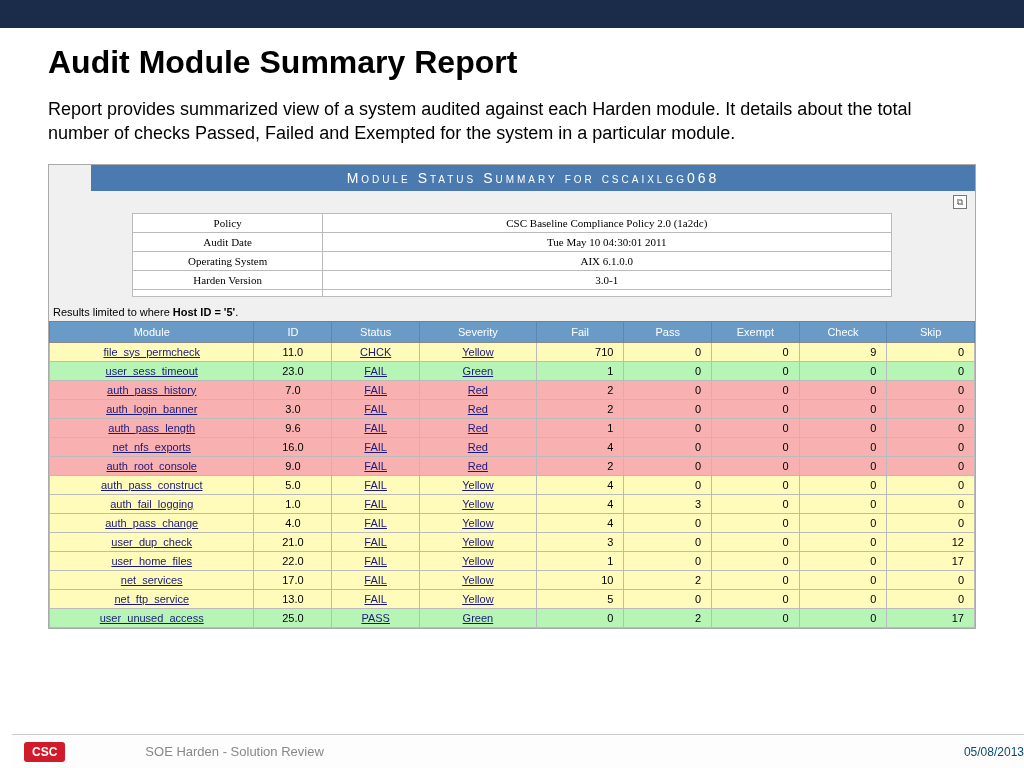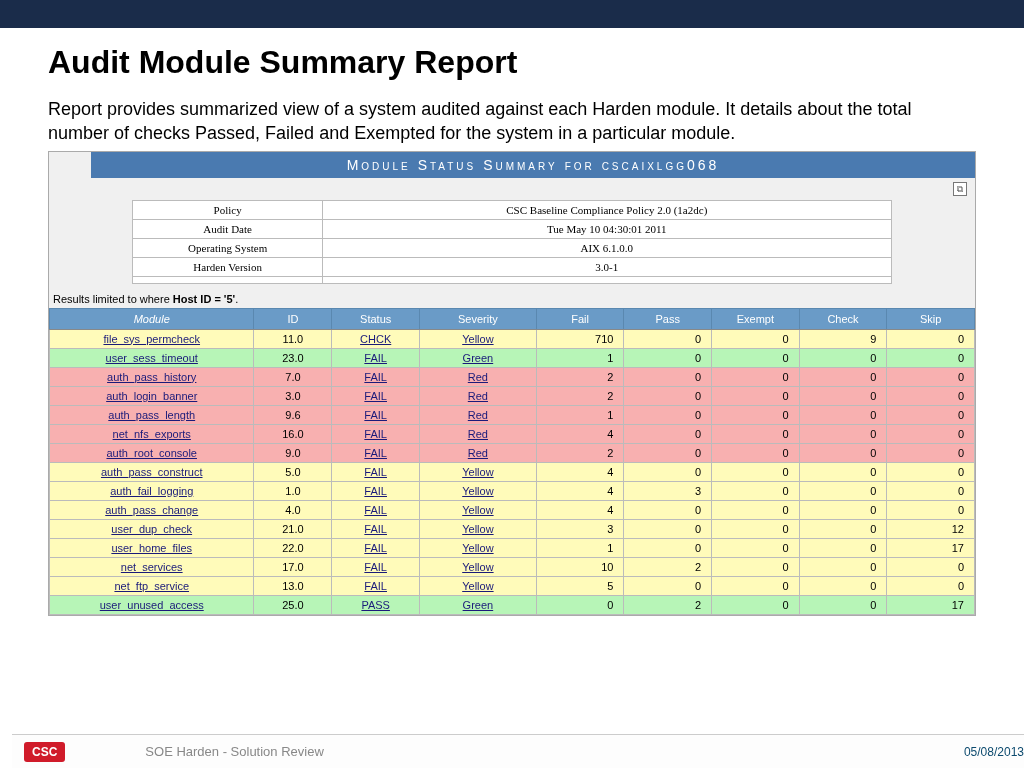--- a/index.html
+++ b/index.html
@@ -24,21 +24,21 @@
   h1 {
     font-size: 32px;
     font-weight: bold;
     margin: 8px 0 16px 0;
     color: #000;
   }
   .description {
     font-size: 18px;
     line-height: 1.35;
     color: #000;
-    margin-bottom: 5px;
+    margin-bottom: 18px;
   }
   .report-frame {
     border: 1px solid #aaa;
     background: #f0f0f0;
     font-size: 11px;
   }
   .banner {
     background: #4a7ab0;
     color: #fff;
     text-align: center;
@@ -109,21 +109,21 @@
   table.grid td.severity {
     text-decoration: underline;
     color: #1a1a7a;
     cursor: pointer;
   }
   table.grid td.num { text-align: right; padding-right: 10px; }
   tr.sev-yellow td { background: #fffbba; }
   tr.sev-green td  { background: #b7f5b7; }
   tr.sev-red td    { background: #f8b0b0; }
   
-  .col-module { width: 21%; font-style: italic; }
+  .col-module { width: 21%; }
   .col-id     { width: 8%; }
   .col-status { width: 9%; }
   .col-sev    { width: 12%; }
   .col-n      { width: 9%; }
   .footer {
     position: absolute;
     left: 12px; bottom: 0;
     width: 100%;
     height: 34px;
     border-top: 1px solid #ccc;

